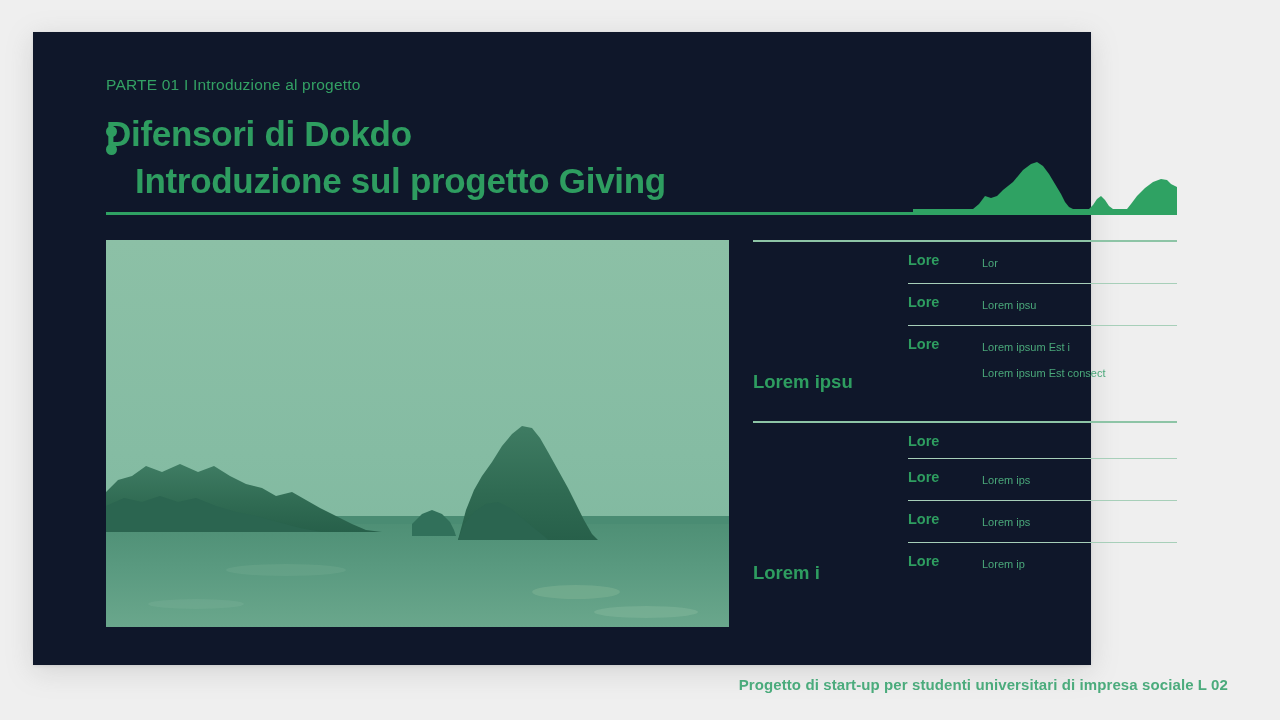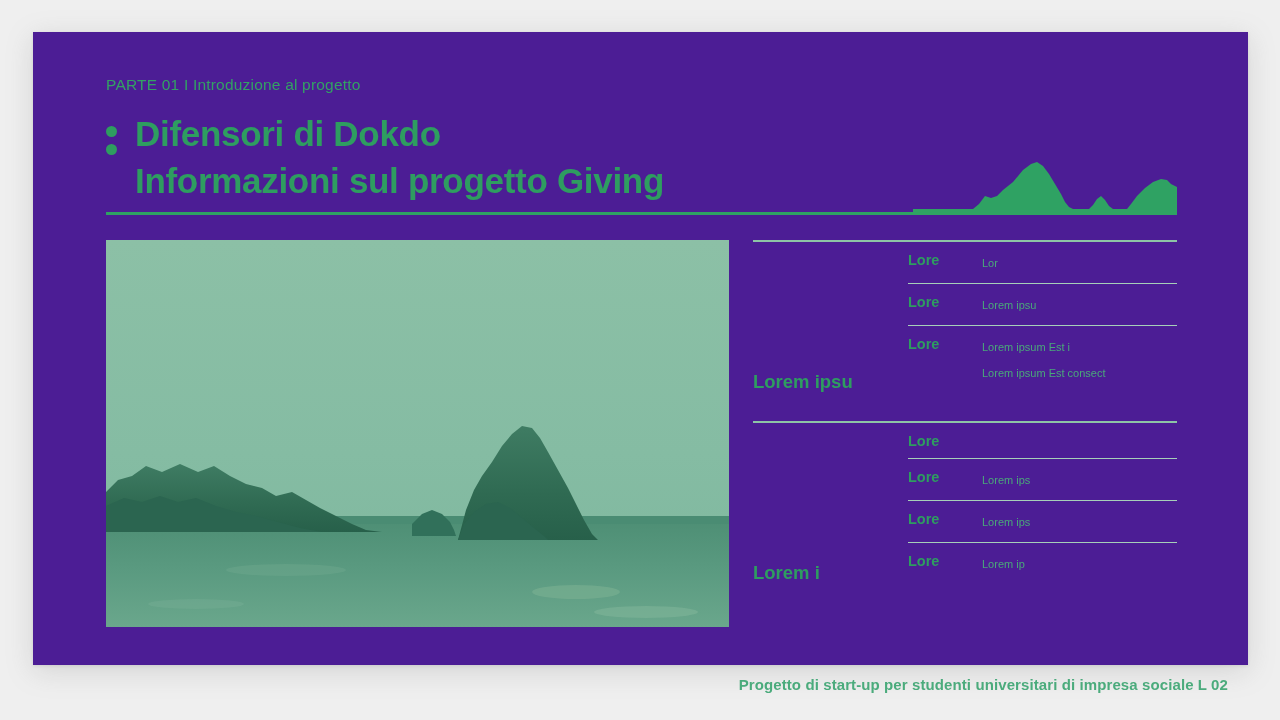--- a/index.html
+++ b/index.html
@@ -18,23 +18,23 @@
     position: relative;
     width: 1280px;
     height: 720px;
   }
 
   
   .slide {
     position: absolute;
     left: 33px;
     top: 32px;
-    width: 1215px;
+    width: 1058px;
     height: 633px;
-    background: #4c1d95;
+    background: #0f172a;
     box-shadow: 0 6px 26px rgba(120,120,120,0.22), 0 1px 3px rgba(120,120,120,0.18);
   }
 
   
   .eyebrow {
     position: absolute;
     left: 73px;
     top: 44px;
     font-size: 15.5px;
     letter-spacing: 0.2px;
@@ -63,21 +63,21 @@
     margin-bottom: 7px;
   }
   .title-line {
     font-size: 35px;
     font-weight: bold;
     color: #2e9d60;
     line-height: 47px;
     letter-spacing: -0.3px;
     white-space: nowrap;
   }
-  .title-line.l1 { margin-left: 29px; }
+  .title-line.l1 { }
   .title-line.l2 { margin-left: 29px; }
 
   
   .header-rule {
     position: absolute;
     left: 73px;
     top: 180px;
     width: 1071px;
     height: 3px;
     background: #2fa263;
@@ -179,21 +179,21 @@
   <div class="slide">
 
     <div class="eyebrow">PARTE 01 I Introduzione al progetto</div>
 
     <div class="title-block">
       <div class="colon-mark">
           <i></i>
           <i></i>
         </div>
       <div class="title-line l1">Difensori di Dokdo</div>
-      <div class="title-line l2">Informazioni sul progetto Giving</div>
+      <div class="title-line l2">Introduzione sul progetto Giving</div>
     </div>
 
     <div class="islands">
       <svg width="264" height="52" viewBox="0 0 264 52">
         <path fill="#2fa263" d="M0,52 L0,49 L60,49 L66,44 L72,36 L78,38 L84,36 L90,30 L100,22 L110,10 L118,4 L124,2 L130,6 L136,14 L142,24 L148,34 L152,42 L156,47 L160,49 L176,49 L180,45 L184,39 L188,36 L192,40 L196,46 L200,49 L214,49 L218,44 L224,36 L232,28 L240,22 L248,19 L254,20 L258,24 L264,27 L264,52 Z"></path>
       </svg>
     </div>
 
     <div class="header-rule"></div>
 

